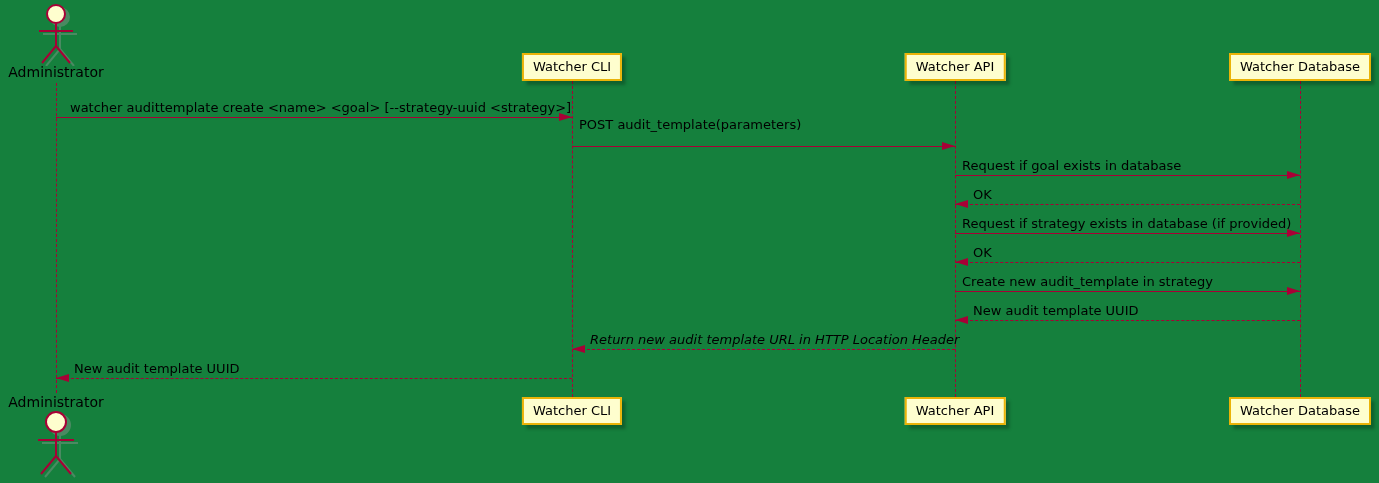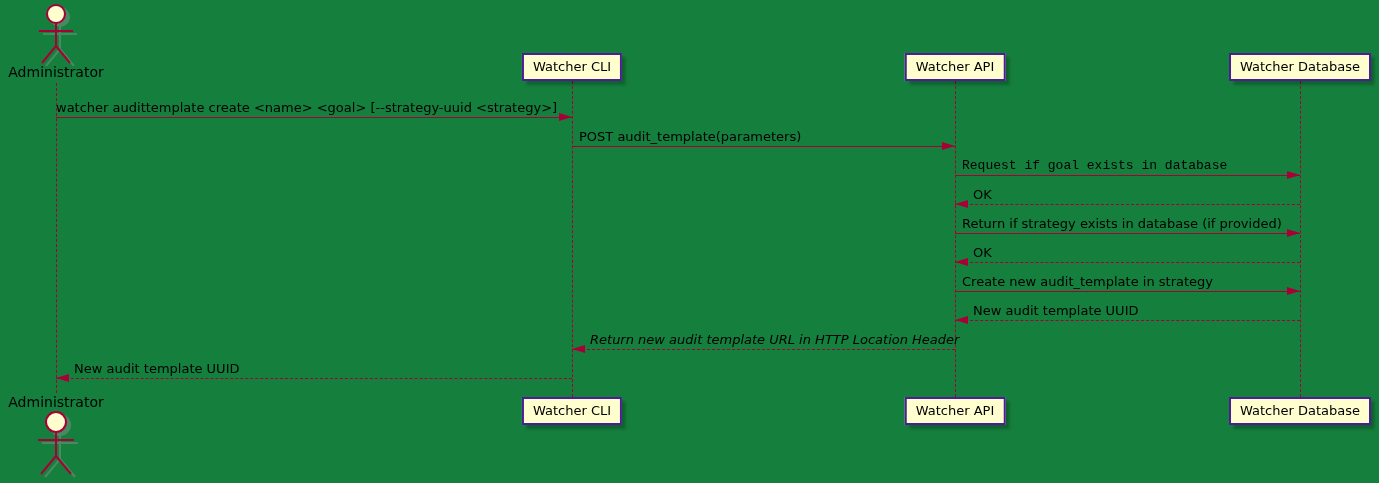--- a/index.html
+++ b/index.html
@@ -2,21 +2,21 @@
 <html><head>
 <meta charset="utf-8">
 <style>
   html,body{margin:0;padding:0;background:#ffffff;}
   .canvas{
     position:relative;width:1379px;height:483px;overflow:hidden;
     font-family:"DejaVu Sans","Liberation Sans",sans-serif;background:#15803d;
   }
   .pbox{
     position:absolute;transform:translateX(-50%);
-    background:#FEFECE;border:2px solid #4c1d95;
+    background:#FEFECE;border:2px solid #eab308;
     padding:4px 9px;font-size:13px;line-height:16px;color:#000;
     white-space:nowrap;box-shadow:4px 4px 3px rgba(0,0,0,0.25);
     box-sizing:border-box;
   }
   .lifeline{position:absolute;width:0;border-left:1px dashed #A80036;}
   .msg-line-solid{position:absolute;height:0;border-top:1.5px solid #A80036;}
   .msg-line-dashed{position:absolute;height:0;border-top:1px dashed #A80036;}
   .arr{position:absolute;width:0;height:0;border-top:4.5px solid transparent;border-bottom:4.5px solid transparent;}
   .arr-right{border-left:13px solid #A80036;}
   .arr-left{border-right:13px solid #A80036;}
@@ -60,33 +60,33 @@
       <div class="lifeline" style="left: 955px; top: 81px; height: 316px;"></div>
       <div class="lifeline" style="left: 1300px; top: 81px; height: 316px;"></div>
       <div class="pbox" style="left: 572px; top: 53px;">Watcher CLI</div>
       <div class="pbox" style="left: 572px; top: 397px;">Watcher CLI</div>
       <div class="pbox" style="left: 955px; top: 53px;">Watcher API</div>
       <div class="pbox" style="left: 955px; top: 397px;">Watcher API</div>
       <div class="pbox" style="left: 1300px; top: 53px;">Watcher Database</div>
       <div class="pbox" style="left: 1300px; top: 397px;">Watcher Database</div>
       <div class="msg-line-solid" style="left: 56px; top: 117px; width: 516px;"></div>
       <div class="arr arr-right" style="left: 559px; top: 113px;"></div>
-      <div class="msg-label" style="left: 56px; top: 100px; text-align: center;">watcher audittemplate create &lt;name&gt; &lt;goal&gt; [--strategy-uuid &lt;strategy&gt;]</div>
+      <div class="msg-label" style="left: 70px; top: 100px; text-align: center;">watcher audittemplate create &lt;name&gt; &lt;goal&gt; [--strategy-uuid &lt;strategy&gt;]</div>
       <div class="msg-line-solid" style="left: 572px; top: 146px; width: 383px;"></div>
       <div class="arr arr-right" style="left: 942px; top: 142px;"></div>
-      <div class="msg-label" style="left: 579px; top: 129px;">POST audit_template(parameters)</div>
+      <div class="msg-label" style="left: 579px; top: 117px;">POST audit_template(parameters)</div>
       <div class="msg-line-solid" style="left: 955px; top: 175px; width: 345px;"></div>
       <div class="arr arr-right" style="left: 1287px; top: 171px;"></div>
-      <div class="msg-label" style="left: 962px; top: 158px; font-family: Liberation Mono, monospace;">Request if goal exists in database</div>
+      <div class="msg-label" style="left: 962px; top: 158px;">Request if goal exists in database</div>
       <div class="msg-line-dashed" style="left: 955px; top: 204px; width: 345px;"></div>
       <div class="arr arr-left" style="left: 955px; top: 200px;"></div>
       <div class="msg-label" style="left: 973px; top: 187px;">OK</div>
       <div class="msg-line-solid" style="left: 955px; top: 233px; width: 345px;"></div>
       <div class="arr arr-right" style="left: 1287px; top: 229px;"></div>
-      <div class="msg-label" style="left: 962px; top: 216px;">Return if strategy exists in database (if provided)</div>
+      <div class="msg-label" style="left: 962px; top: 216px;">Request if strategy exists in database (if provided)</div>
       <div class="msg-line-dashed" style="left: 955px; top: 262px; width: 345px;"></div>
       <div class="arr arr-left" style="left: 955px; top: 258px;"></div>
       <div class="msg-label" style="left: 973px; top: 245px;">OK</div>
       <div class="msg-line-solid" style="left: 955px; top: 291px; width: 345px;"></div>
       <div class="arr arr-right" style="left: 1287px; top: 287px;"></div>
       <div class="msg-label" style="left: 962px; top: 274px;">Create new audit_template in strategy</div>
       <div class="msg-line-dashed" style="left: 955px; top: 320px; width: 345px;"></div>
       <div class="arr arr-left" style="left: 955px; top: 316px;"></div>
       <div class="msg-label" style="left: 973px; top: 303px;">New audit template UUID</div>
       <div class="msg-line-dashed" style="left: 572px; top: 349px; width: 383px;"></div>

